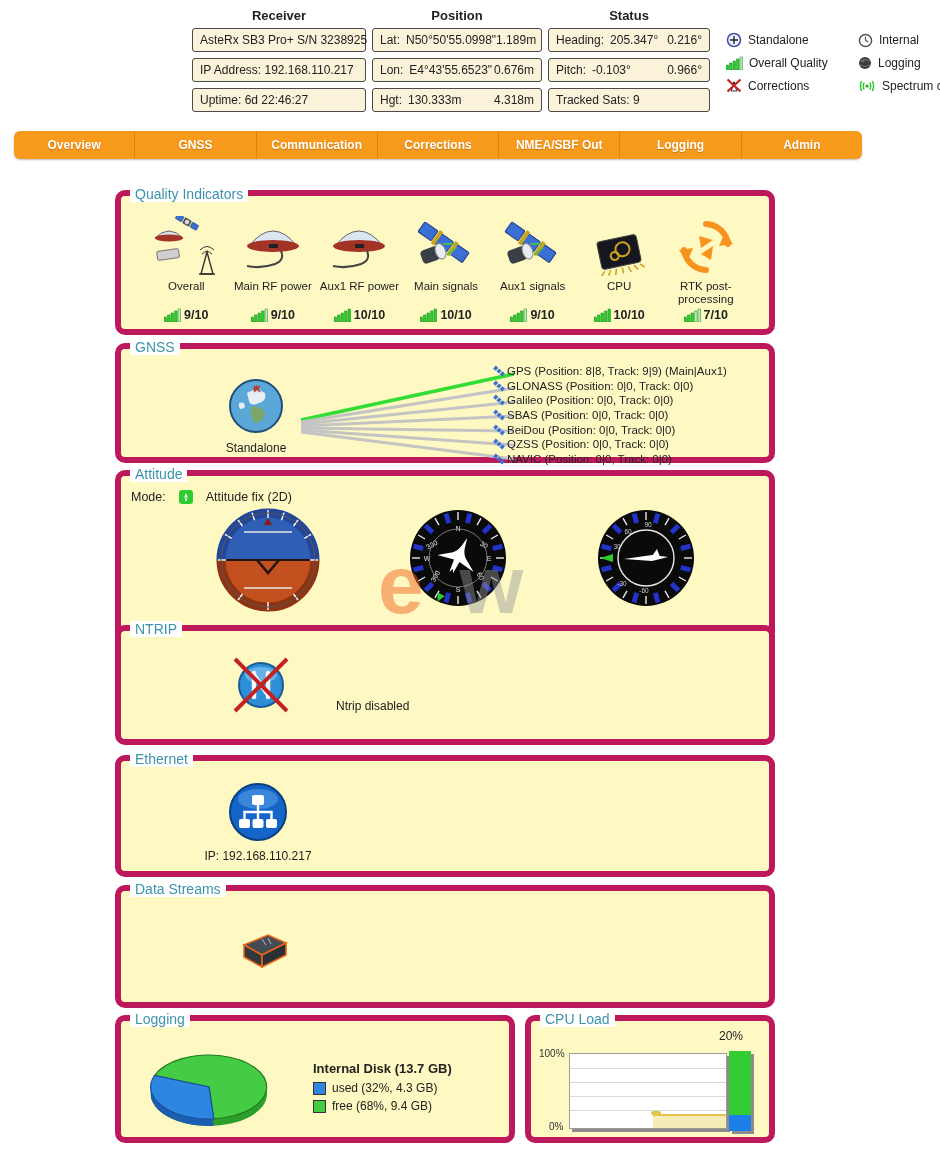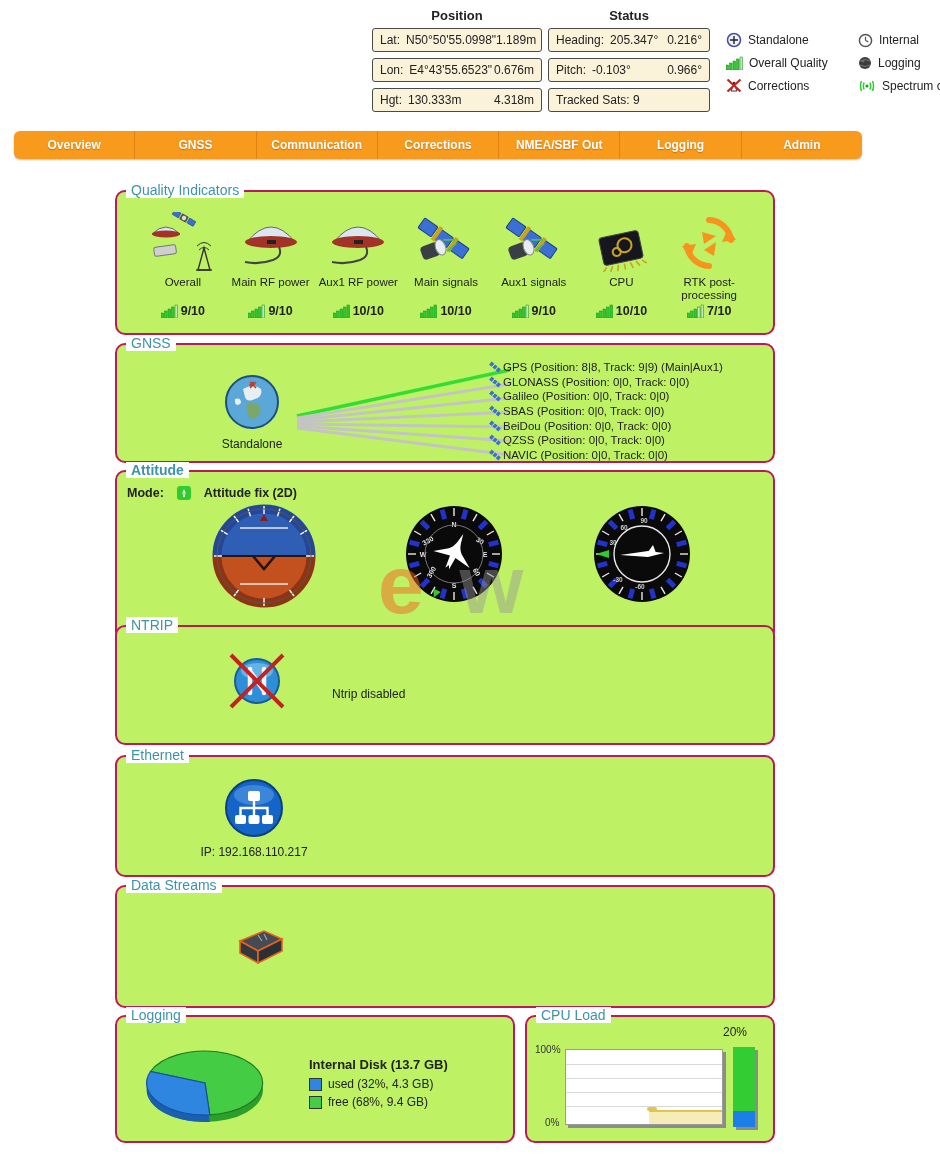--- a/index.html
+++ b/index.html
@@ -27,21 +27,21 @@
   .leg-item { display:flex; align-items:center; gap:6px; white-space:nowrap; }
 
   
   .nav { position:absolute; top:131px; left:14px; width:848px; height:28px; background:#f89a1c;
          border-radius:6px; display:flex; overflow:hidden; box-shadow:0 1px 2px rgba(0,0,0,0.25); }
   .nav a { flex:1; color:#fff; font-weight:bold; font-size:12px; text-align:center; line-height:28px;
            text-decoration:none; border-right:1px solid #de8310; text-shadow:0 1px 1px rgba(140,80,0,0.5); cursor:pointer; }
   .nav a:last-child { border-right:none; }
 
   
-  .panel { position:absolute; left:115px; width:660px; border:2px solid #be185d; border-radius:10px; background:#bef264; }
+  .panel { position:absolute; left:115px; width:660px; border:6px solid #be185d; border-radius:10px; background:#fef9c3; }
   .panel-title { position:absolute; top:-10px; left:9px; background:#fff; padding:0 5px;
                  color:#3e93ac; font-size:14px; }
 
   
   .qi-row { display:flex; justify-content:space-between; padding:18px 20px 8px 22px; }
   .qi-item { width:88px; text-align:center; }
   .qi-icon { height:62px; display:flex; align-items:flex-end; justify-content:center; }
   .qi-label { font-size:11.5px; line-height:1.15; margin-top:4px; min-height:26px; }
   .qi-score { font-size:12.5px; font-weight:bold; display:flex; align-items:center; justify-content:center; gap:3px; margin-top:2px; }
 
@@ -58,21 +58,21 @@
   .gauge { margin-left:88px; }
   .gauge:first-child { margin-left:95px; }
 
   .watermark { position:absolute; left:378px; top:538px; font-size:82px; font-weight:bold; z-index:5;
                pointer-events:none; letter-spacing:36px; }
   .wm-e { color:rgba(242,101,34,0.5); }
   .wm-w { color:rgba(150,150,150,0.45); }
 
   
   .big-icon-wrap { position:absolute; left:95px; top:22px; width:90px; text-align:center; }
-  .inline-status { position:absolute; left:215px; top:60px; font-size:12px; }
+  .inline-status { position:absolute; left:215px; top:68px; font-size:12px; }
   .ip-label { font-size:12px; margin-top:2px; white-space:nowrap; }
 
   
   .panel-log { width:400px !important; }
   .panel-cpu { left:525px !important; width:250px !important; }
   .log-body { display:flex; align-items:center; padding:18px 10px 10px 18px; gap:14px; }
   .log-legend { font-size:12px; }
   .log-legend .t { font-weight:bold; font-size:13px; margin-bottom:5px; }
   .leg-row { display:flex; align-items:center; gap:6px; margin-bottom:4px; }
   .swatch { width:13px; height:13px; border:1px solid #333; }
@@ -92,20 +92,32 @@
   .cpu-bar .used { height:20%; background:#1c7fe8; }
 </style>
 </head>
 <body>
 
 <div class="page">
 
   <div class="hdr">
 
 
+    <div class="hcol col-receiver">
+      <div class="hcol-title">Receiver</div>
+      <div class="hbox">
+          <span>AsteRx SB3 Pro+ S/N 3238925</span>
+        </div>
+      <div class="hbox">
+          <span>IP Address: 192.168.110.217</span>
+        </div>
+      <div class="hbox">
+          <span>Uptime: 6d 22:46:27</span>
+        </div>
+    </div>
 
     <div class="hcol col-position">
       <div class="hcol-title">Position</div>
       <div class="hbox">
         <span class="lbl">Lat:</span>
         <span class="val">N50°50'55.0998"</span>
         <span class="acc">1.189m</span>
       </div>
       <div class="hbox">
         <span class="lbl">Lon:</span>
@@ -481,21 +493,21 @@
               <rect x="-6" y="-2" width="3.4" height="4" fill="#3b6fd4"></rect>
               <rect x="-1.7" y="-2" width="3.4" height="4" fill="#3b6fd4"></rect>
               <rect x="2.6" y="-2" width="3.4" height="4" fill="#3b6fd4"></rect>
             </g>
           </svg>
           <span>NAVIC (Position: 0|0, Track: 0|0)</span>
         </div>
     </div>
   </div>
 
-  <div class="panel" style="top:470px; height:172px;font-weight:bold;">
+  <div class="panel" style="top:470px; height:172px;">
     <span class="panel-title">Attitude</span>
     <div class="mode-line">
       <span>Mode:</span>
       <svg width="14" height="14" viewBox="0 0 14 14">
           <rect x="0" y="0" width="14" height="14" rx="3" fill="#2ecc2e"></rect>
           <path d="M7 3 L9 8 L7 7 L5 8 Z" fill="#fff"></path>
           <rect x="6.2" y="8" width="1.6" height="3" fill="#fff"></rect>
         </svg>
       <span>Attitude fix (2D)</span>
     </div>

